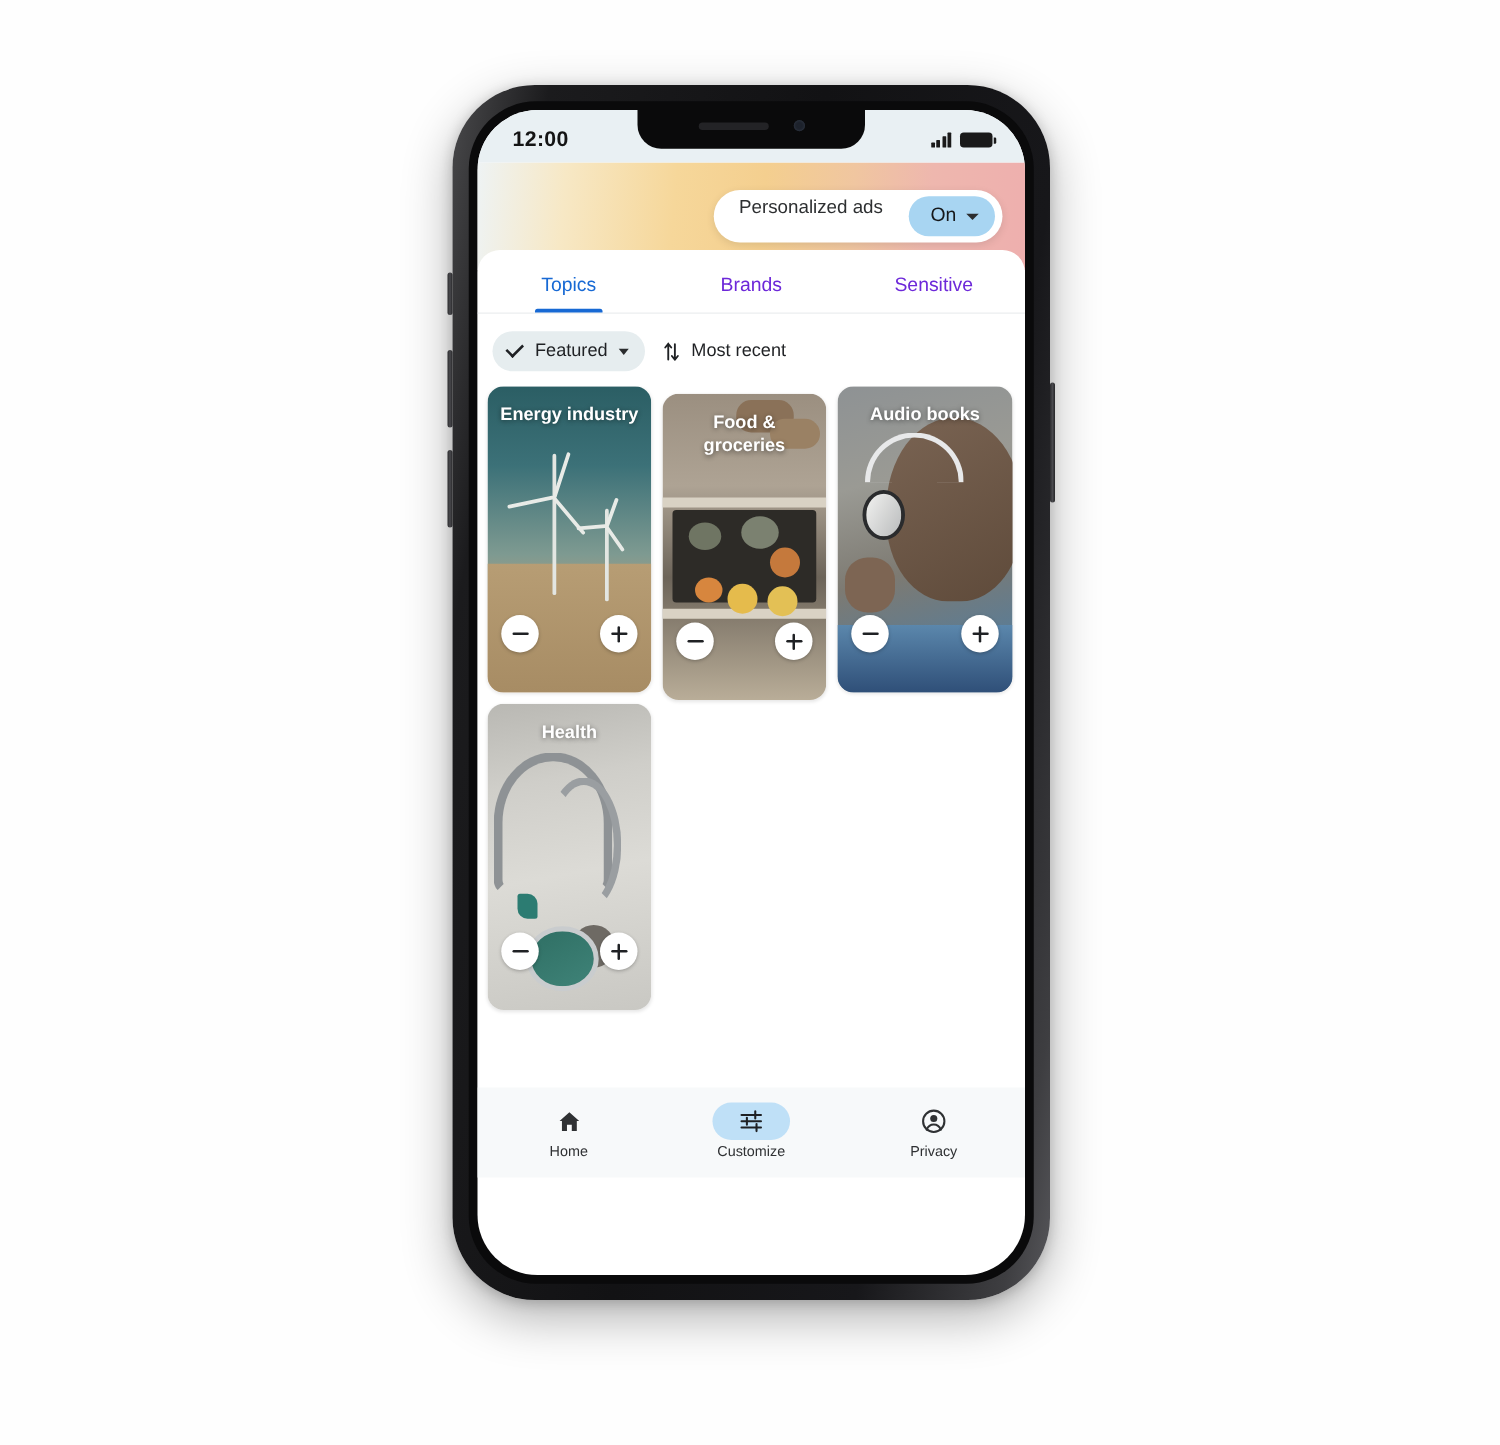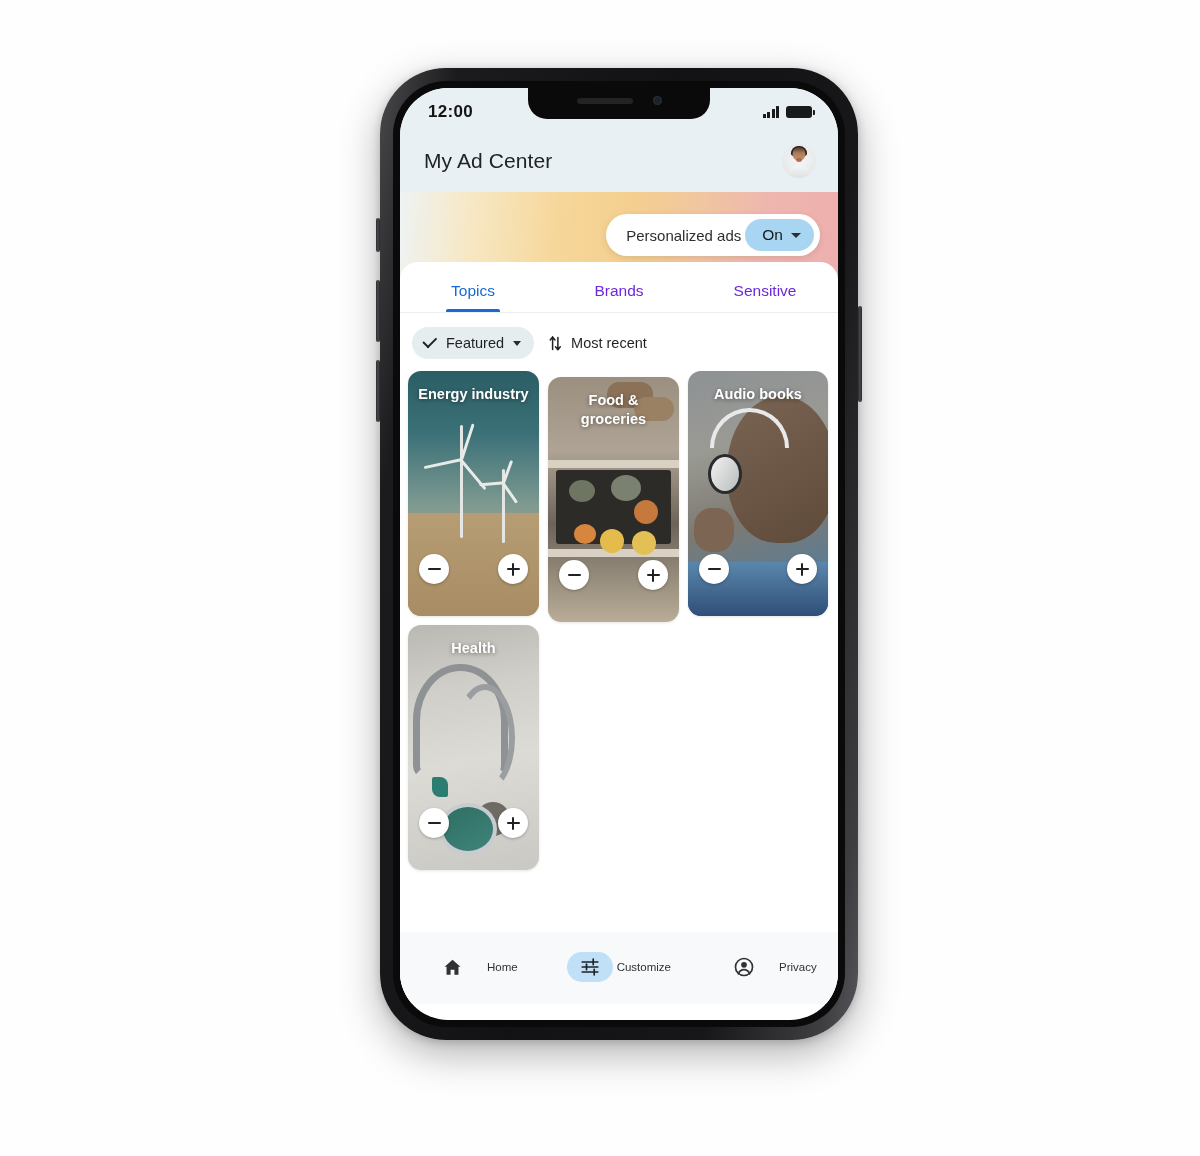--- a/index.html
+++ b/index.html
@@ -15,21 +15,21 @@
   #stage {
     position: relative;
     width: 1200px;
     height: 1156px;
     background: #fefefe;
   }
 
   
   #phone {
     position: absolute;
-    left: 380px;
+    left: 362px;
     top: 68px;
     width: 478px;
     height: 972px;
     border-radius: 66px;
     background: linear-gradient(100deg,#4a4a4c 0%, #1b1b1d 12%, #121214 46%, #17171a 76%, #3e3e41 94%, #58585c 100%);
     box-shadow: 0 14px 40px rgba(0,0,0,.30), 0 2px 10px rgba(0,0,0,.18);
     padding: 13px;
   }
   #phone-inner {
     position: relative;
@@ -154,25 +154,25 @@
         #f4cf8f 52%,
         #f0c6a0 68%,
         #eeb7ae 82%,
         #eeafae 100%);
     display: flex;
     align-items: center;
     justify-content: flex-end;
     padding-right: 18px;
   }
   #pads-pill {
-    display: flex; align-items: center;
+    display: flex; align-items: flex-start;
     background: #ffffff;
     border-radius: 30px;
     padding: 5px 6px 5px 20px;
-    gap: 4px;
+    gap: 21px;
     box-shadow: 0 2px 7px rgba(0,0,0,.10);
   }
   #pads-label { font-size: 15px; color: #2d2f31; }
   #pads-toggle {
     display:flex; align-items:center; gap: 8px;
     background: #a8d5f2;
     border-radius: 24px;
     padding: 7px 13px 7px 17px;
   }
   #pads-value { font-size: 15.5px; color: #16181a; }
@@ -426,21 +426,21 @@
     height: 72px;
     background: #f7f9fa;
     display: flex;
     align-items: center;
     justify-content: space-around;
     padding-bottom: 2px;
     position: relative;
     z-index: 20;
   }
   .nav-item {
-    display: flex; flex-direction: row; align-items: center; gap: 4px;
+    display: flex; flex-direction: column; align-items: center; gap: 4px;
     width: 104px;
   }
   .nav-icon-wrap {
     width: 62px; height: 30px;
     display: flex; align-items: center; justify-content: center;
     border-radius: 16px;
   }
   .nav-item.active .nav-icon-wrap { background: #bfe0f7; }
   .nav-label { font-size: 11.5px; color: #2f3133; }
 </style>
@@ -469,29 +469,20 @@
             <div class="bars">
               <i></i>
                 <i></i>
                 <i></i>
                 <i></i>
             </div>
             <div class="battery"></div>
           </div>
         </div>
 
-        <div id="appbar">
-          <div id="app-title">My Ad Center</div>
-          <div id="avatar">
-            <div class="body"></div>
-            <div class="hair"></div>
-            <div class="face"></div>
-            <div class="cheek"></div>
-          </div>
-        </div>
 
         <div id="banner">
           <div id="pads-pill">
             <div id="pads-label">Personalized ads</div>
             <div id="pads-toggle">
               <span id="pads-value">On</span>
               <span class="caret-down"></span>
             </div>
           </div>
         </div>

